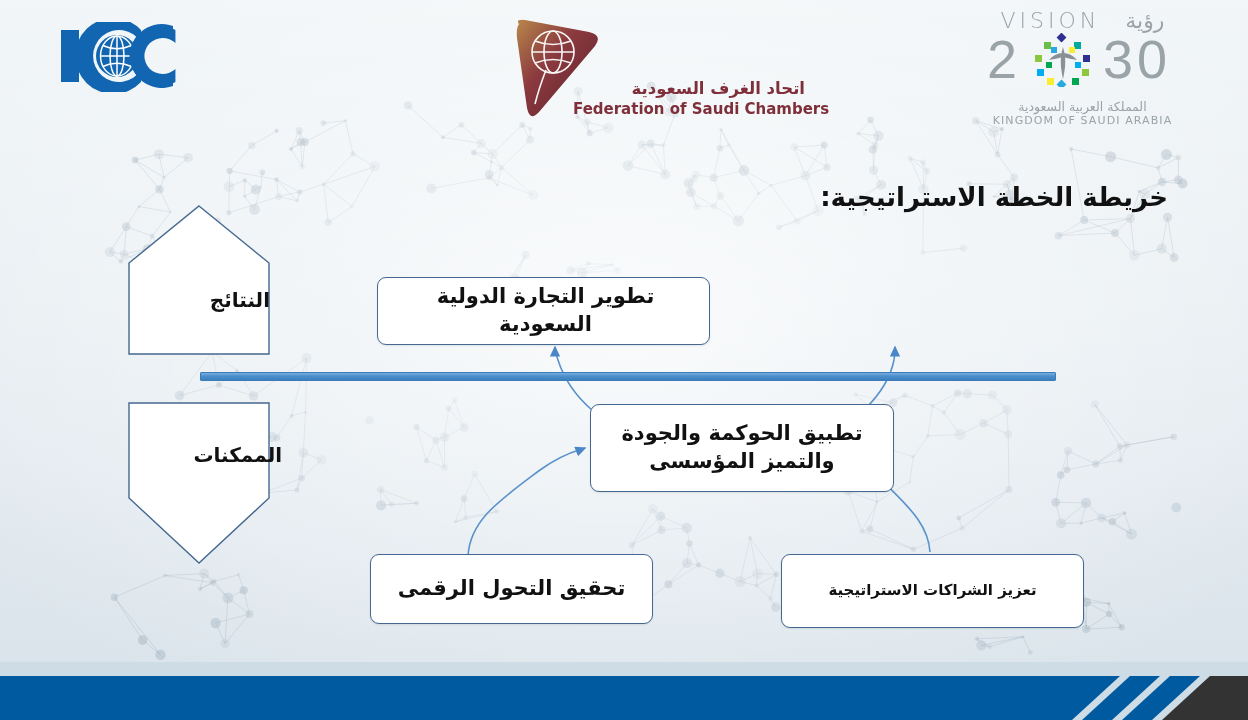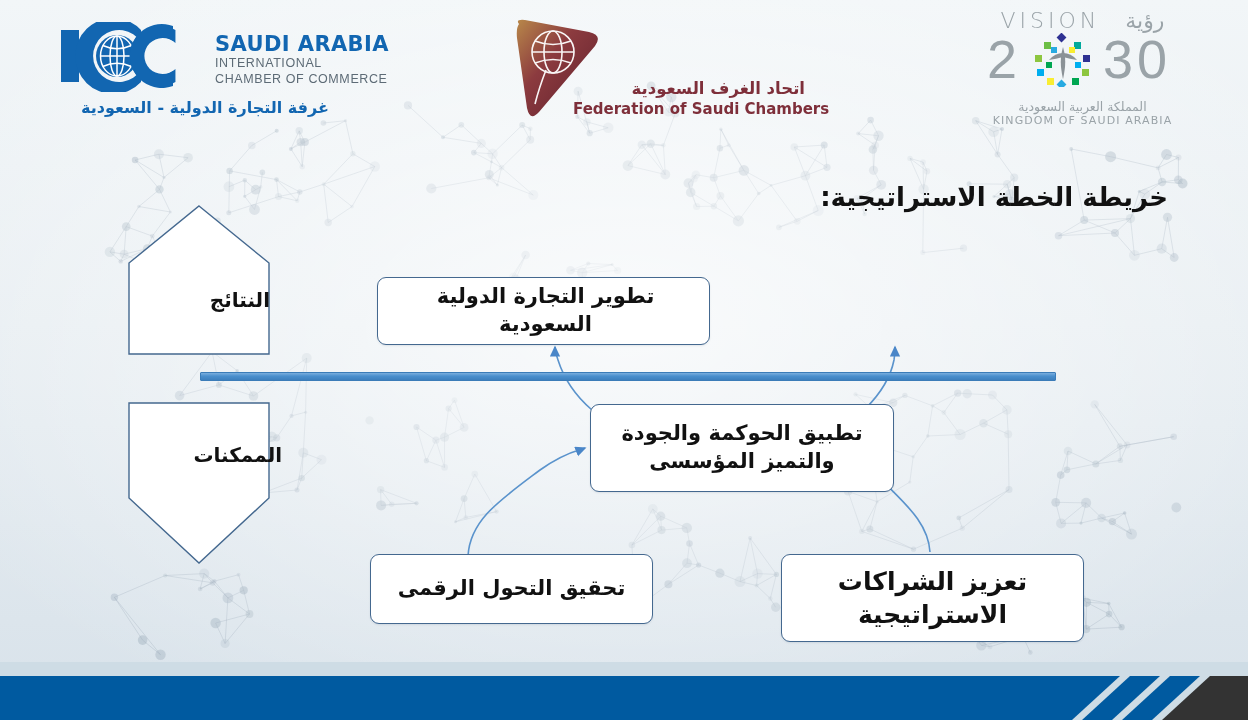--- a/index.html
+++ b/index.html
@@ -105,21 +105,21 @@
     border:1.3px solid #44688f; border-radius:9px;
     display:flex; align-items:center; justify-content:center; text-align:center;
     color:#111; font-weight:bold; direction:rtl;
     box-shadow:0 1px 2px rgba(30,60,90,.10);
     padding:6px 14px; line-height:1.32;
   }
   .box-tr { right:160px; top:277px; width:296px; height:68px; font-size:21px; }
   .box-tl { left:377px; top:277px; width:333px; height:68px; font-size:21px;padding-left:18px; }
   .box-c  { left:590px; top:404px; width:304px; height:88px; font-size:21px; }
   .box-bl { left:370px; top:554px; width:283px; height:70px; font-size:21px; }
-  .box-br { left:781px; top:554px; width:303px; height:88px; font-size:25px; }
+  .box-br { left:781px; top:554px; width:303px; height:74px; font-size:15px; }
 
   
   .footer { position:absolute; left:0; top:662px; width:1248px; height:58px; overflow:hidden; }
 </style>
 </head>
 <body>
 
 <div id="slide">
 
   <svg id="netbg" viewBox="0 0 1248 720" preserveAspectRatio="none" aria-hidden="true">
@@ -878,26 +878,20 @@
           <ellipse cx="62" cy="34" rx="7" ry="20"></ellipse>
           <line x1="45.5" y1="34" x2="78.5" y2="34"></line>
           <path d="M47.8 23.5 Q62 30 76.2 23.5"></path>
           <path d="M47.8 44.5 Q62 38 76.2 44.5"></path>
           <line x1="62" y1="14" x2="62" y2="54"></line>
         </g>
 
         <path d="M122 8 A30 30 0 1 0 122 60 L122 47 A18 18 0 1 1 122 21 Z" fill="#1266b1" transform="translate(-4,0) scale(1.02,1)"></path>
         <path d="M118 4 A32 32 0 1 0 118 64 L118 49 A19 19 0 1 1 118 19 Z" fill="#1266b1"></path>
       </svg>
-      <div class="icc-sub" style="left:160px; top:10px;">
-        <div class="icc-sa">SAUDI ARABIA</div>
-        <div class="icc-line">INTERNATIONAL</div>
-        <div class="icc-line">CHAMBER OF COMMERCE</div>
-      </div>
-      <div class="icc-ar">غرفة التجارة الدولية - السعودية</div>
     </div>
 
     <div class="fsc">
       <svg class="fsc-tri" viewBox="0 0 100 104">
         <defs>
           <linearGradient id="fscg" x1="0" y1="0" x2="1" y2="1">
             <stop offset="0%" stop-color="#b8884a"></stop>
             <stop offset="40%" stop-color="#8c3b3f"></stop>
             <stop offset="100%" stop-color="#5e1f2c"></stop>
           </linearGradient>

